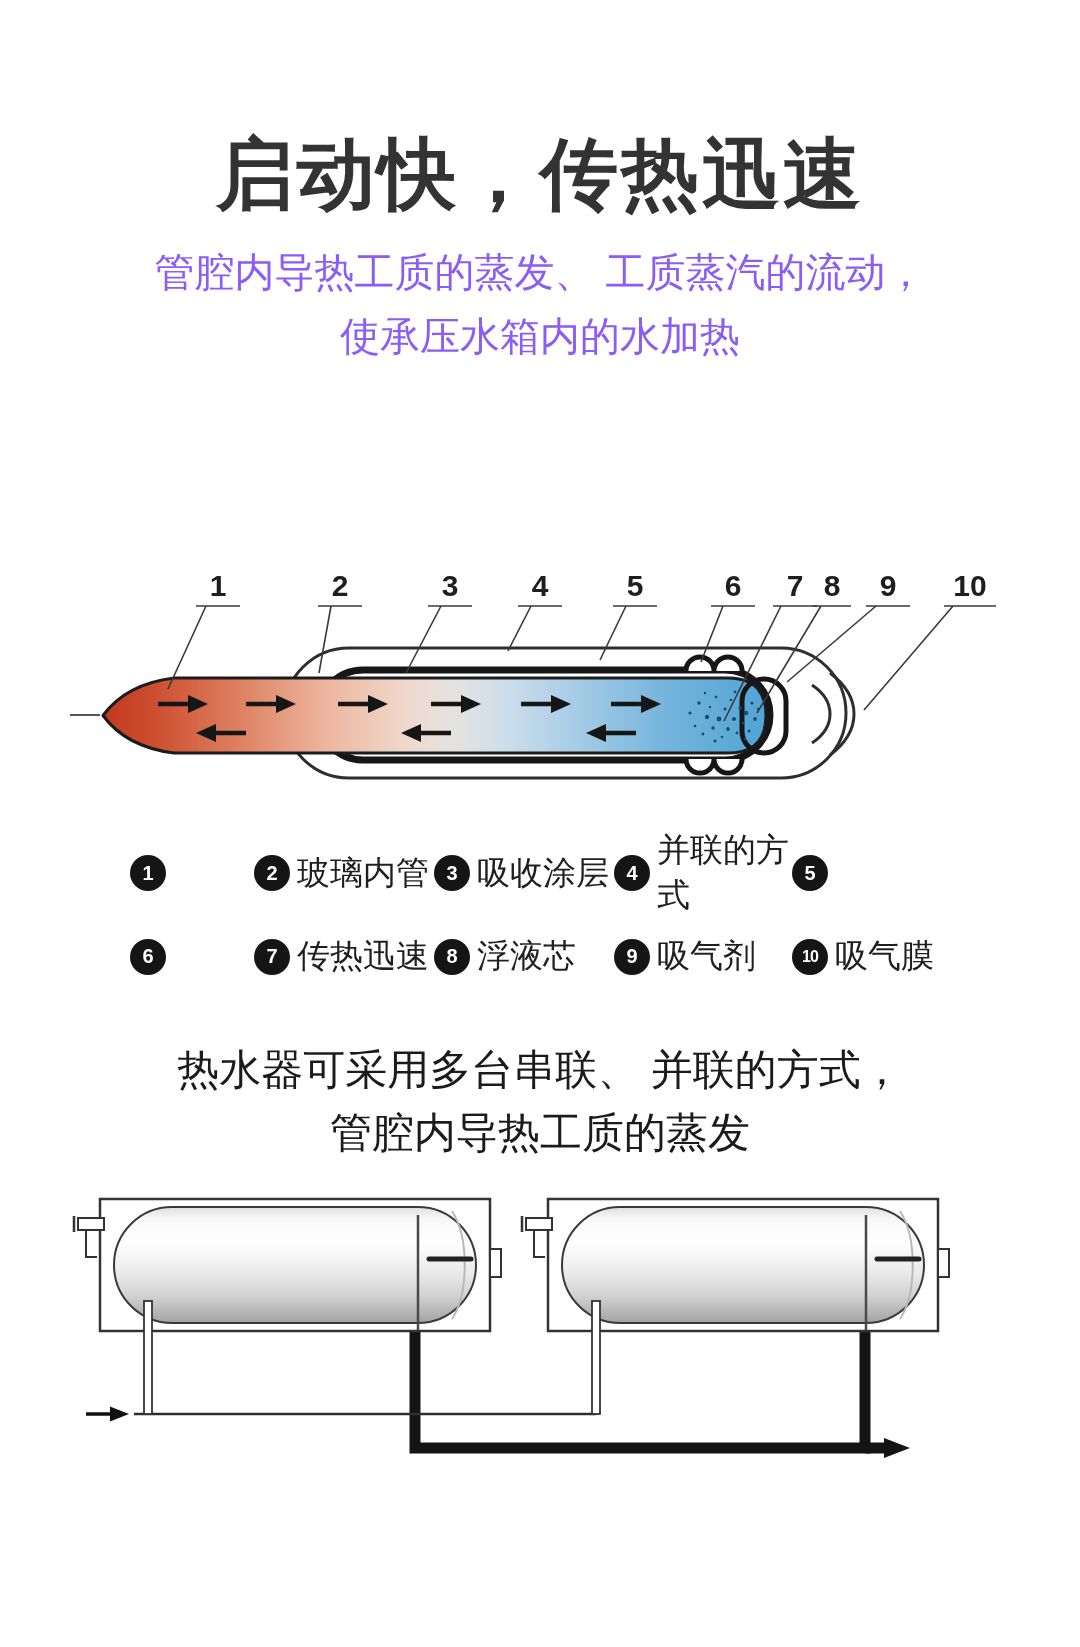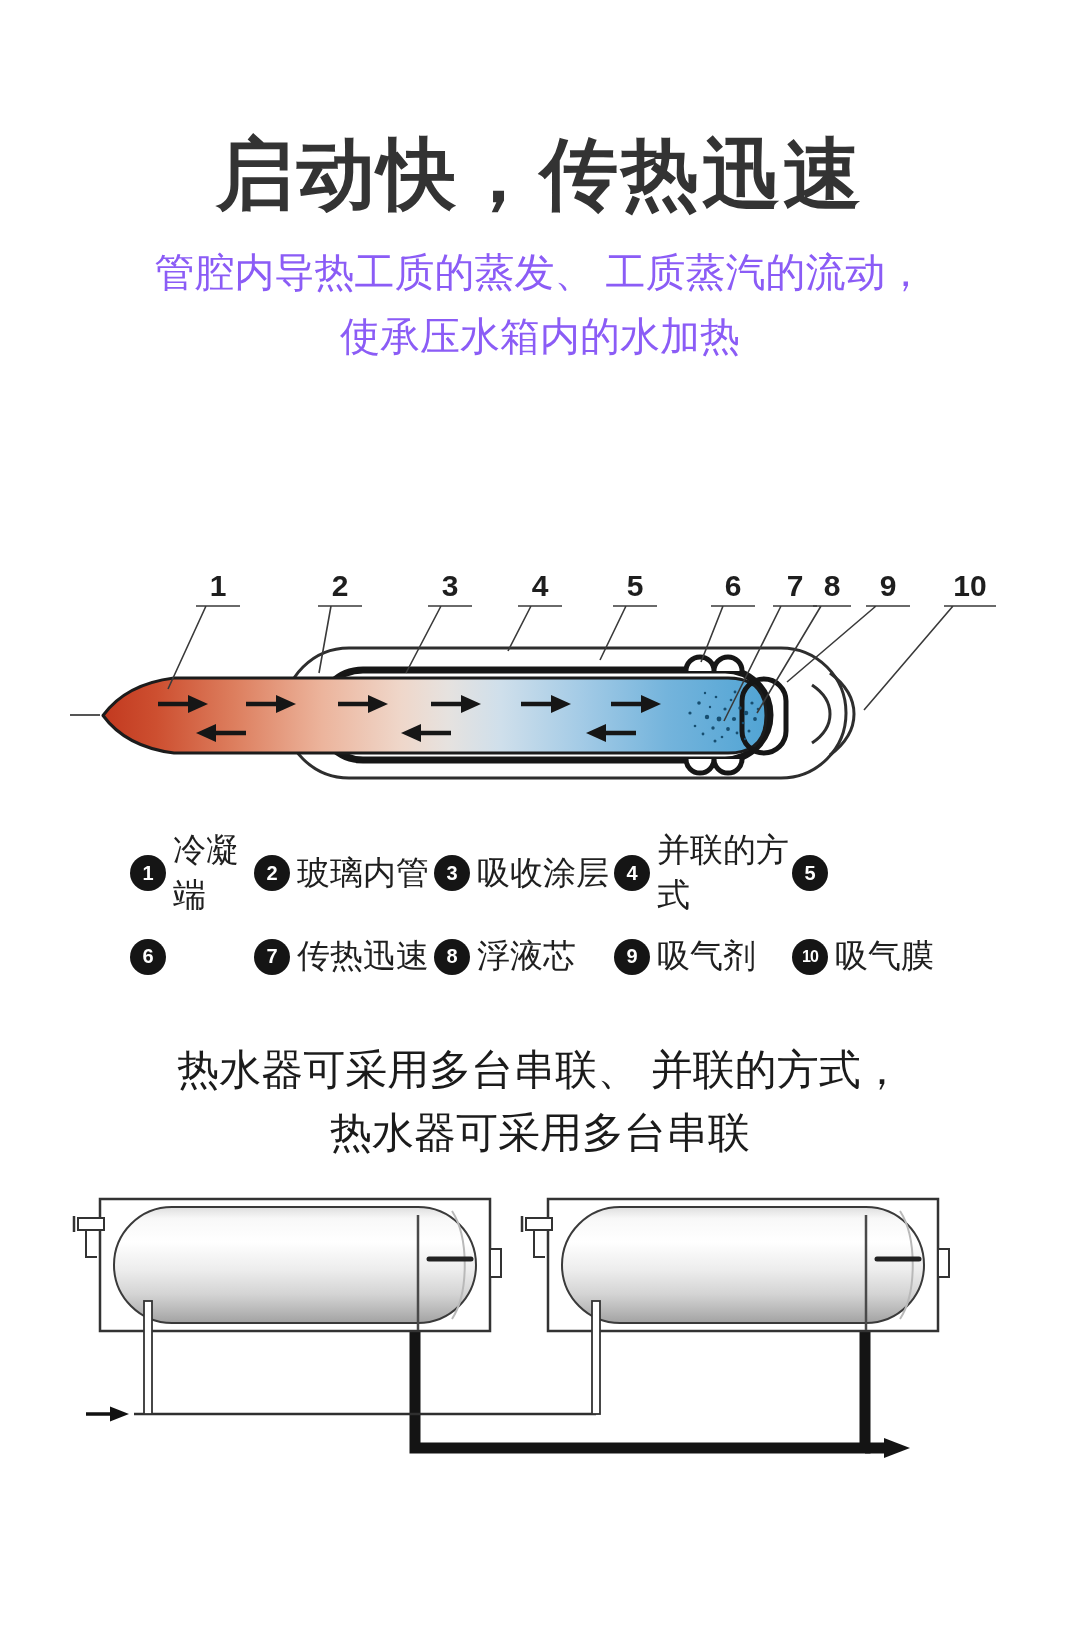--- a/index.html
+++ b/index.html
@@ -154,21 +154,20 @@
       <text class="callout-num" x="795" y="35">7</text>
       <text class="callout-num" x="832" y="35">8</text>
       <text class="callout-num" x="888" y="35">9</text>
       <text class="callout-num" x="970" y="35">10</text>
     </g>
   </svg>
 
   <div class="legend">
     <div class="legend-item">
         <span class="badge">1</span>
-        <span>冷凝端</span>
       </div>
     <div class="legend-item">
         <span class="badge">2</span>
         <span>玻璃内管</span>
       </div>
     <div class="legend-item">
         <span class="badge">3</span>
         <span>吸收涂层</span>
       </div>
     <div class="legend-item">
@@ -194,21 +193,21 @@
         <span>吸气剂</span>
       </div>
     <div class="legend-item">
         <span class="badge wide">10</span>
         <span>吸气膜</span>
       </div>
   </div>
 
   <div class="sec2-title">
     <div>热水器可采用多台串联、 并联的方式，</div>
-    <div>热水器可采用多台串联</div>
+    <div>管腔内导热工质的蒸发</div>
   </div>
 
   <svg class="svg-abs" style="top:1175px" width="1080" height="300" viewBox="0 0 1080 300">
     <defs>
       <linearGradient id="tankGrad" x1="0" y1="0" x2="0" y2="1">
         <stop offset="0" stop-color="#dedede"></stop>
         <stop offset="0.10" stop-color="#f8f8f8"></stop>
         <stop offset="0.30" stop-color="#ffffff"></stop>
         <stop offset="0.55" stop-color="#ececec"></stop>
         <stop offset="0.75" stop-color="#d4d4d4"></stop>

